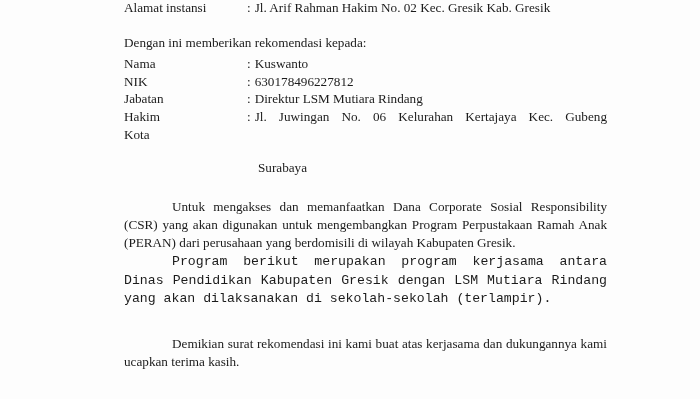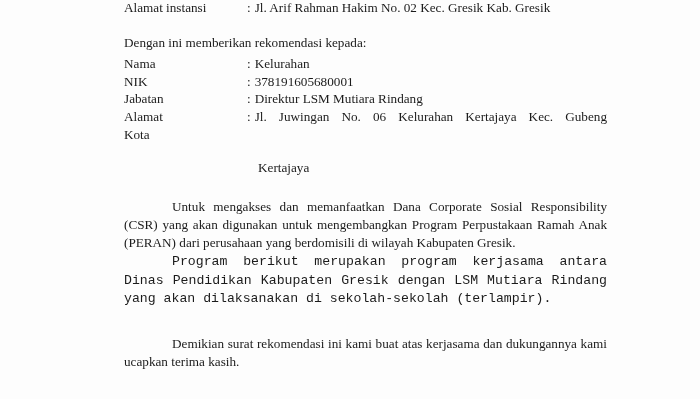--- a/index.html
+++ b/index.html
@@ -92,48 +92,48 @@
     <span class="field-value">Jl. Arif Rahman Hakim No. 02 Kec. Gresik Kab. Gresik</span>
   </div>
 
   <div class="lead-line">Dengan ini memberikan rekomendasi kepada:</div>
 
   <div class="fields-block">
 
     <div class="field-row">
       <span class="field-label">Nama</span>
       <span class="field-colon">:</span>
-      <span class="field-value">Kelurahan</span>
+      <span class="field-value">Kuswanto</span>
     </div>
 
     <div class="field-row">
       <span class="field-label">NIK</span>
       <span class="field-colon">:</span>
-      <span class="field-value">378191605680001</span>
+      <span class="field-value">630178496227812</span>
     </div>
 
     <div class="field-row">
       <span class="field-label">Jabatan</span>
       <span class="field-colon">:</span>
       <span class="field-value">Direktur LSM Mutiara Rindang</span>
     </div>
 
     <div class="field-row">
-      <span class="field-label">Alamat</span>
+      <span class="field-label">Hakim</span>
       <span class="field-colon">:</span>
       <span class="field-value justify">Jl. Juwingan No. 06 Kelurahan Kertajaya Kec. Gubeng</span>
     </div>
 
     <div class="field-row kota-row">
       <span class="field-label">Kota</span>
     </div>
 
   </div>
 
-  <div class="city-line">Kertajaya</div>
+  <div class="city-line">Surabaya</div>
 
   <p class="para para-csr">Untuk mengakses dan memanfaatkan Dana Corporate Sosial Responsibility (CSR) yang akan digunakan untuk mengembangkan Program Perpustakaan Ramah Anak (PERAN) dari perusahaan yang berdomisili di wilayah Kabupaten Gresik.</p>
 
   <p class="para para-prog">Program berikut merupakan program kerjasama antara Dinas Pendidikan Kabupaten Gresik dengan LSM Mutiara Rindang yang akan dilaksanakan di sekolah-sekolah (terlampir).</p>
 
   <p class="para para-close">Demikian surat rekomendasi ini kami buat atas kerjasama dan dukungannya kami ucapkan terima kasih.</p>
 
 </div>
 
 </body></html>

